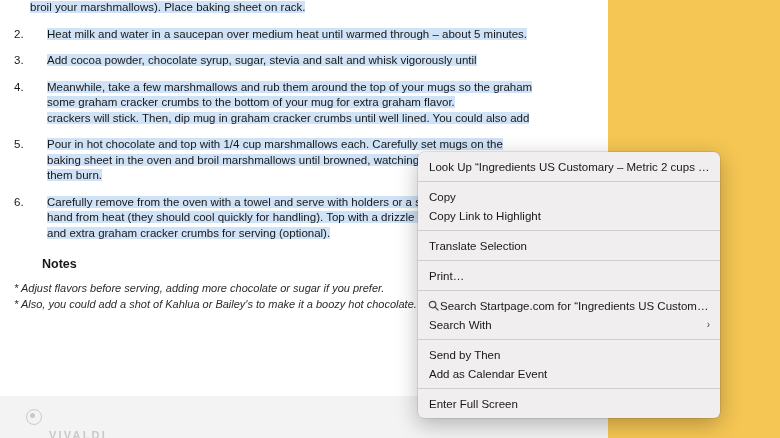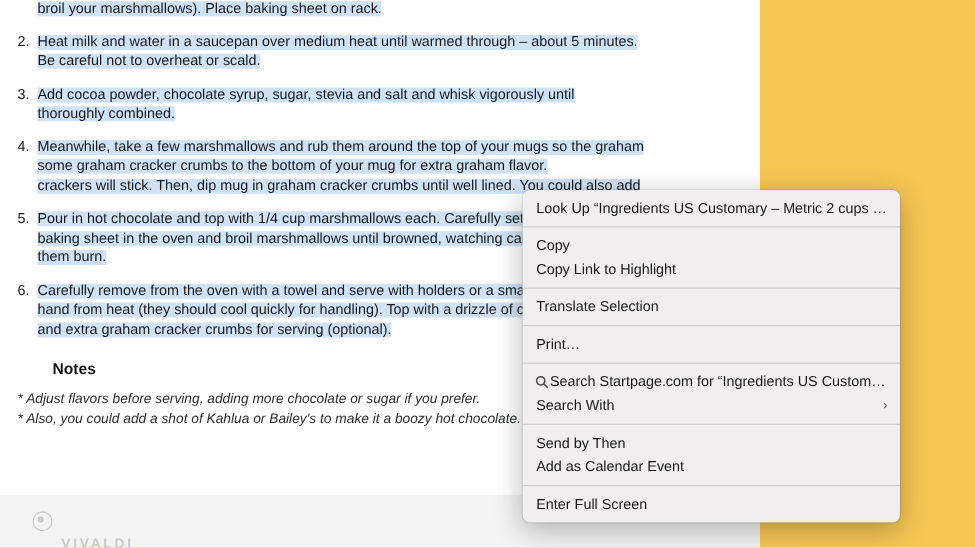--- a/index.html
+++ b/index.html
@@ -46,20 +46,21 @@
   .step-num {
     width: 16px;
     flex: 0 0 16px;
     text-align: left;
     color: #17181a;
     font-size: 11.5px;
     line-height: 15.5px;
   }
   .step-body {
     flex: 1 1 auto;
+    margin-left: 17px;
   }
   .ln {
     display: block;
   }
   .hl {
     background: #cfe2f6;
     box-decoration-break: clone;
     -webkit-box-decoration-break: clone;
   }
   .first-block {
@@ -192,29 +193,27 @@
   <div class="page">
     <div class="page-inner">
       <div class="first-line first-block">
         <span class="hl">broil your marshmallows). Place baking sheet on rack.</span>
       </div>
 
       <div class="step">
         <div class="step-num">2.</div>
         <div class="step-body">
           <span class="ln"><span class="hl">Heat milk and water in a saucepan over medium heat until warmed through – about 5 minutes.</span></span>
-          <span class="ln"><span class="hl">Be careful not to overheat or scald.</span></span>
         </div>
       </div>
 
       <div class="step">
         <div class="step-num">3.</div>
         <div class="step-body">
           <span class="ln"><span class="hl">Add cocoa powder, chocolate syrup, sugar, stevia and salt and whisk vigorously until</span></span>
-          <span class="ln"><span class="hl">thoroughly combined.</span></span>
         </div>
       </div>
 
       <div class="step">
         <div class="step-num">4.</div>
         <div class="step-body">
           <span class="ln"><span class="hl">Meanwhile, take a few marshmallows and rub them around the top of your mugs so the graham</span></span>
           <span class="ln"><span class="hl">some graham cracker crumbs to the bottom of your mug for extra graham flavor.</span></span>
           <span class="ln"><span class="hl">crackers will stick. Then, dip mug in graham cracker crumbs until well lined. You could also add</span></span>
         </div>

